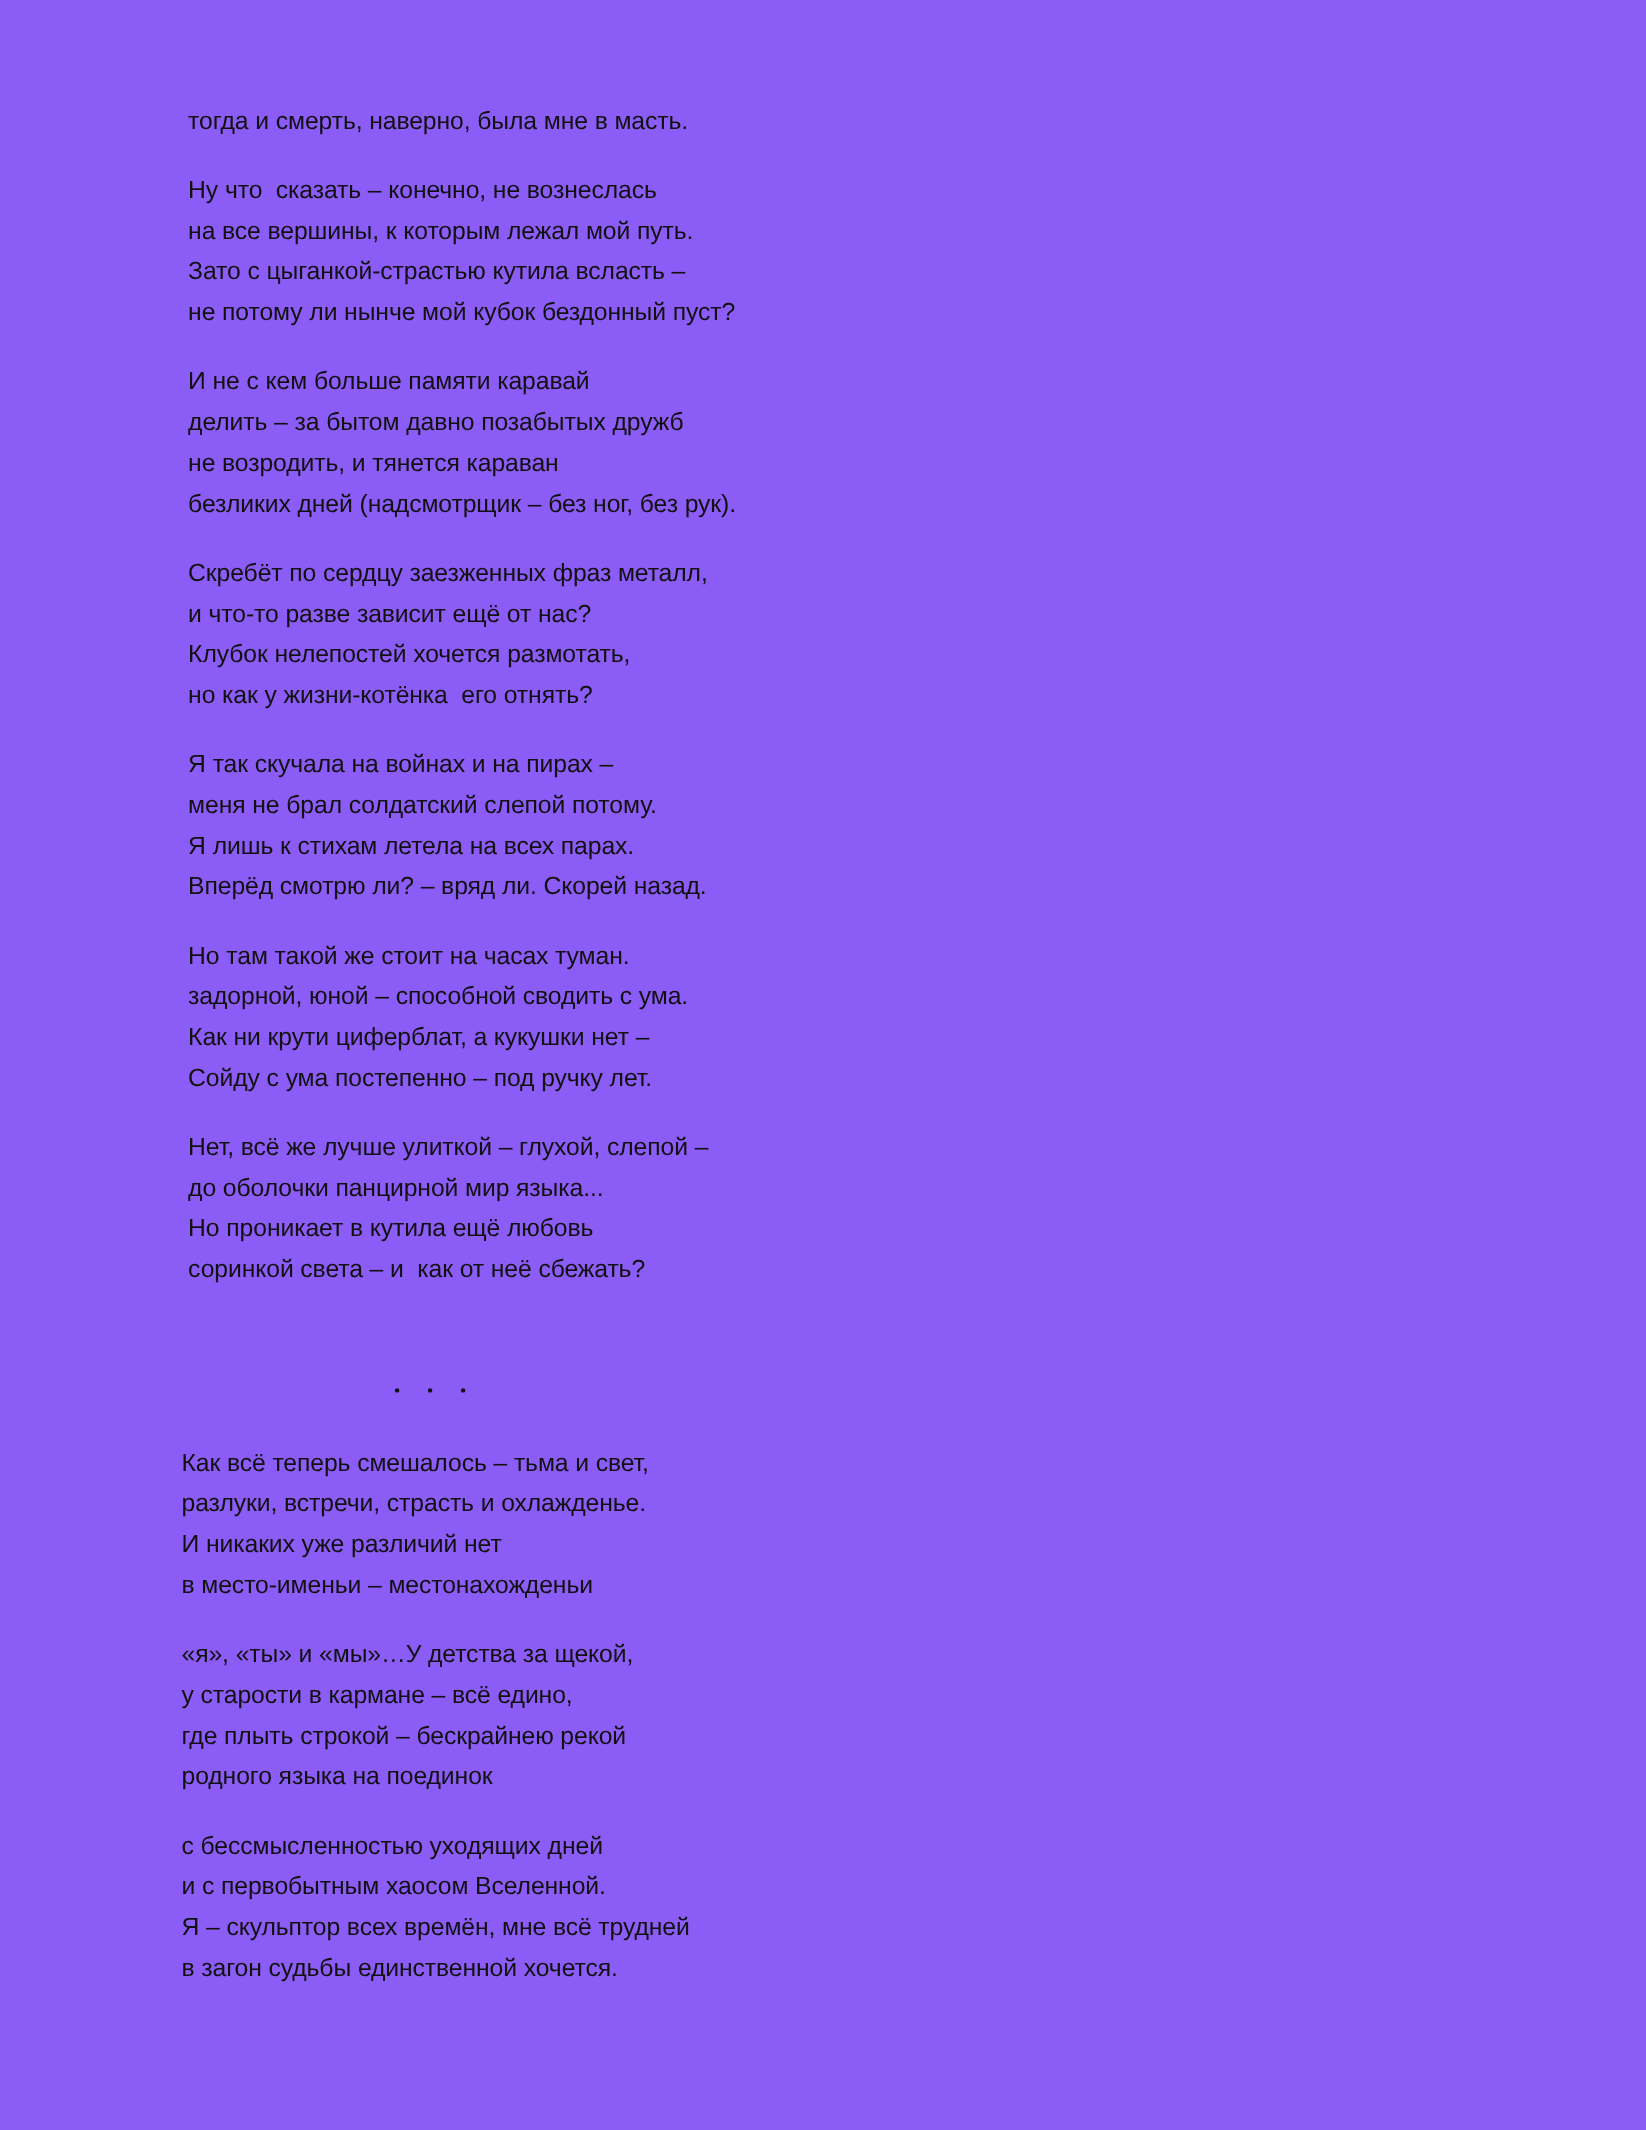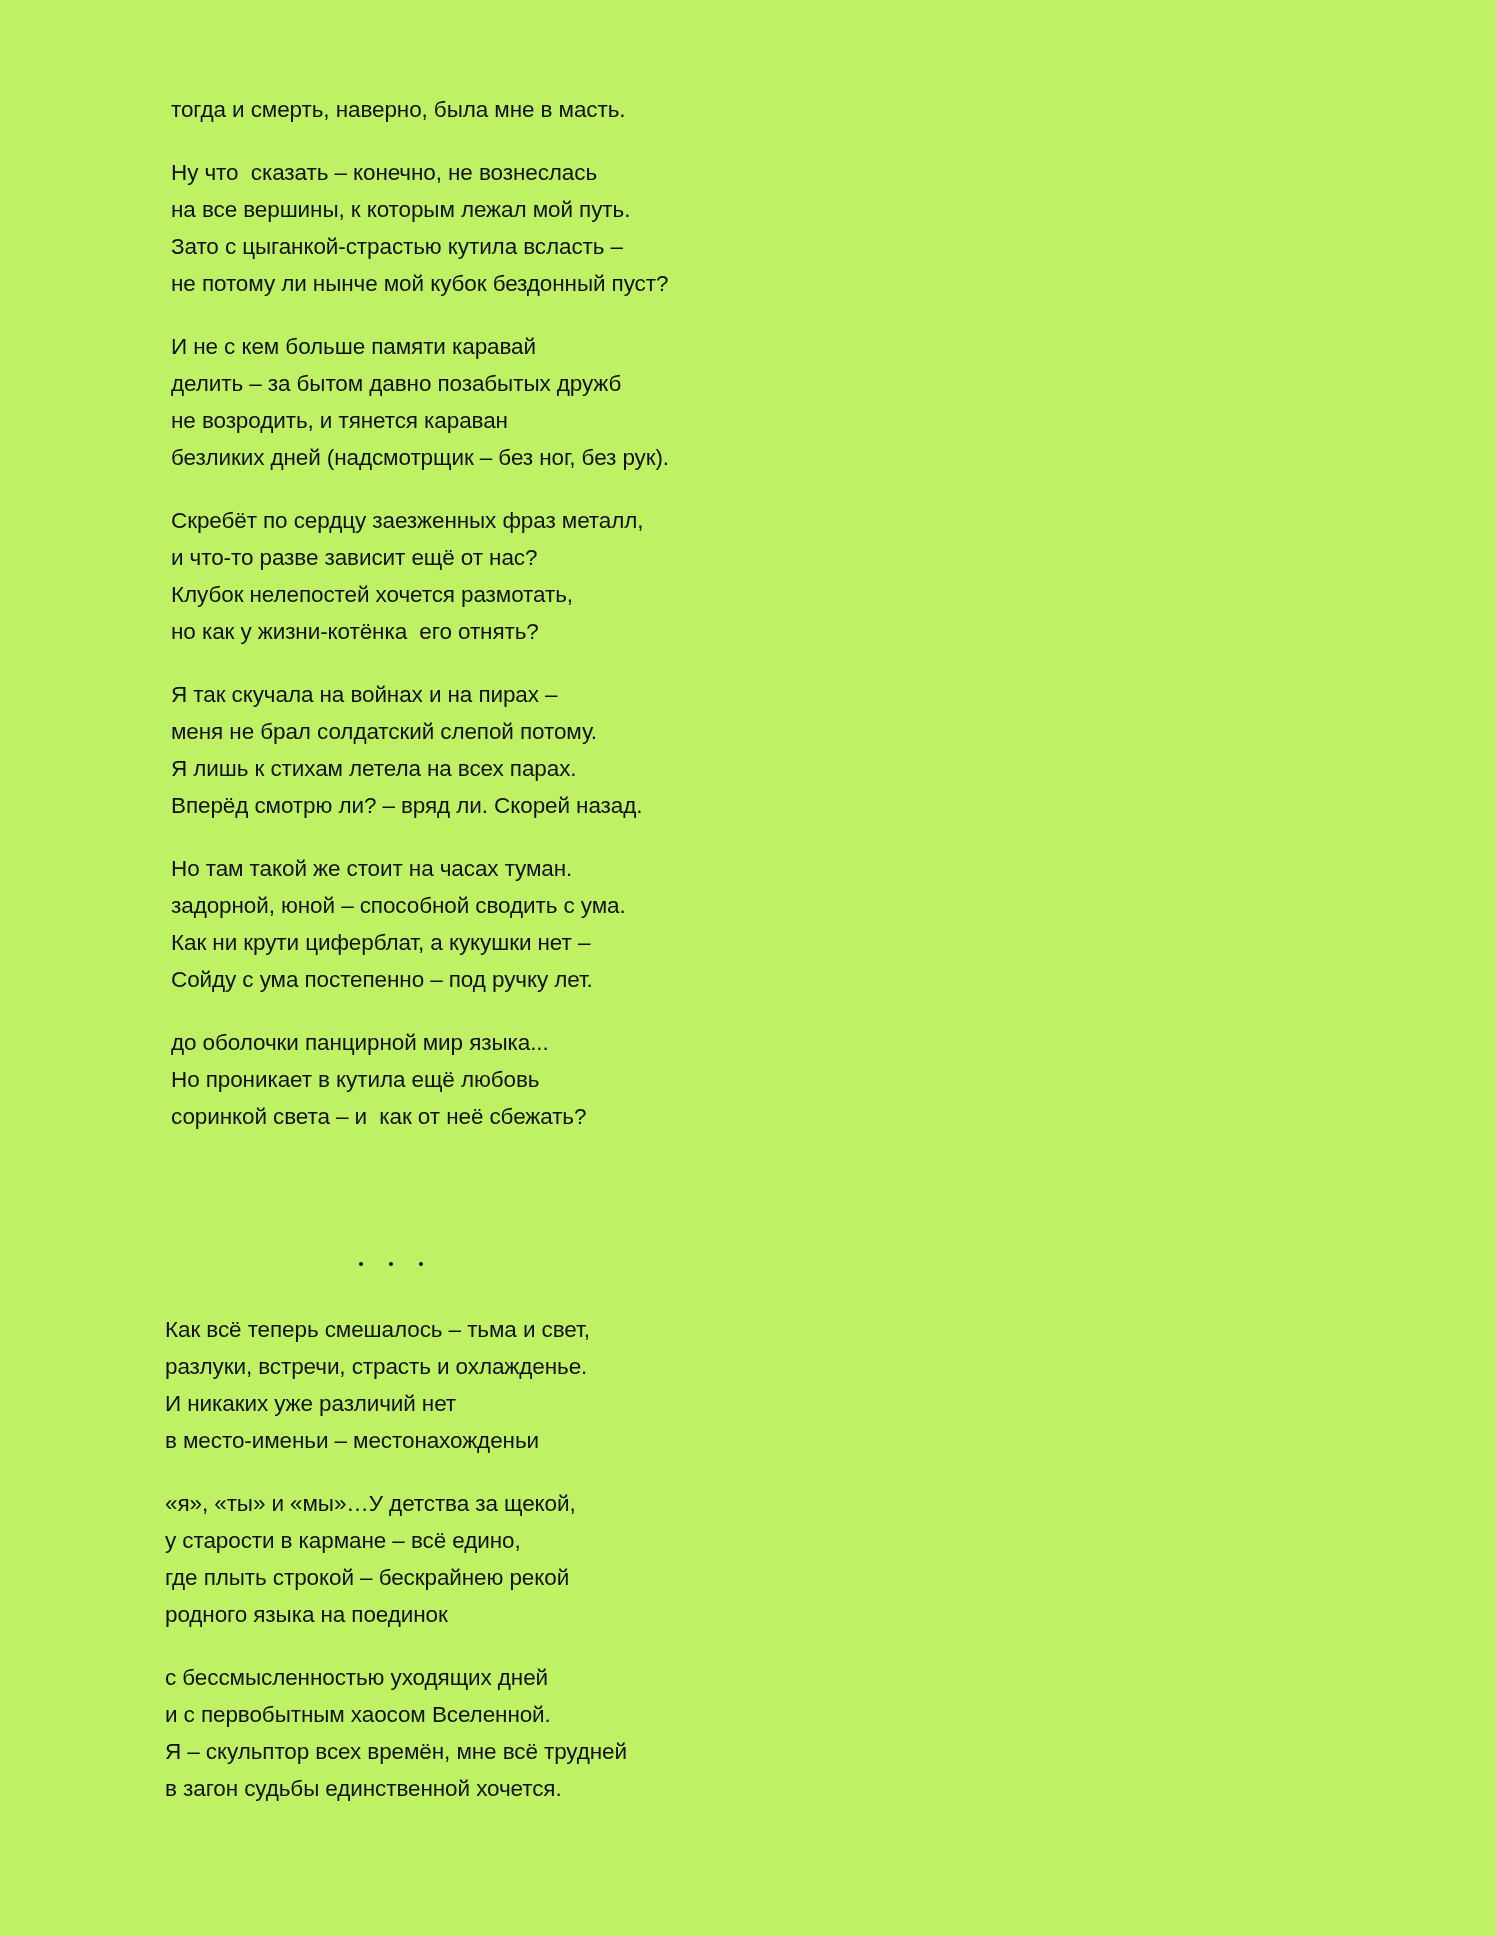--- a/index.html
+++ b/index.html
@@ -1,18 +1,18 @@
 <!DOCTYPE html>
 <html><head>
 <meta charset="utf-8">
 <style>
   html, body { margin: 0; padding: 0; background: #ffffff; }
   body { width: 1496px; height: 1936px; position: relative; overflow: hidden;
          font-family: "Liberation Sans", "DejaVu Sans", sans-serif; color: #111111; }
-  .page { position: absolute; left: 0; top: 0; width: 1496px; height: 1936px; background: #bef264; }
+  .page { position: absolute; left: 0; top: 0; width: 1496px; height: 1936px; background: #8b5cf6; }
   .poem { position: absolute; }
   .stanza { margin: 0 0 26px 0; }
   .line { display: block; height: 37px; line-height: 37px; font-size: 22.5px; white-space: pre; letter-spacing: -0.1px; }
   #poem-1 { left: 171px; top: 91px; }
   #poem-2 { left: 165px; top: 1311px; }
   .separator { position: absolute; top: 1262px; left: 359px; width: 70px; height: 6px; }
   .dot { position: absolute; top: 0; width: 4px; height: 4px; border-radius: 50%; background: #111; }
 </style>
 </head>
 <body>
@@ -47,20 +47,21 @@
       <span class="line">Я лишь к стихам летела на всех парах.</span>
       <span class="line">Вперёд смотрю ли? – вряд ли. Скорей назад.</span>
     </div>
     <div class="stanza">
       <span class="line">Но там такой же стоит на часах туман.</span>
       <span class="line">задорной, юной – способной сводить с ума.</span>
       <span class="line">Как ни крути циферблат, а кукушки нет –</span>
       <span class="line">Сойду с ума постепенно – под ручку лет.</span>
     </div>
     <div class="stanza">
+      <span class="line">Нет, всё же лучше улиткой – глухой, слепой –</span>
       <span class="line">до оболочки панцирной мир языка...</span>
       <span class="line">Но проникает в кутила ещё любовь</span>
       <span class="line">соринкой света – и  как от неё сбежать?</span>
     </div>
   </div>
 
   <div class="separator" title=". . .">
     <span class="dot" style="left:0px"></span>
     <span class="dot" style="left:30px"></span>
     <span class="dot" style="left:60px"></span>

